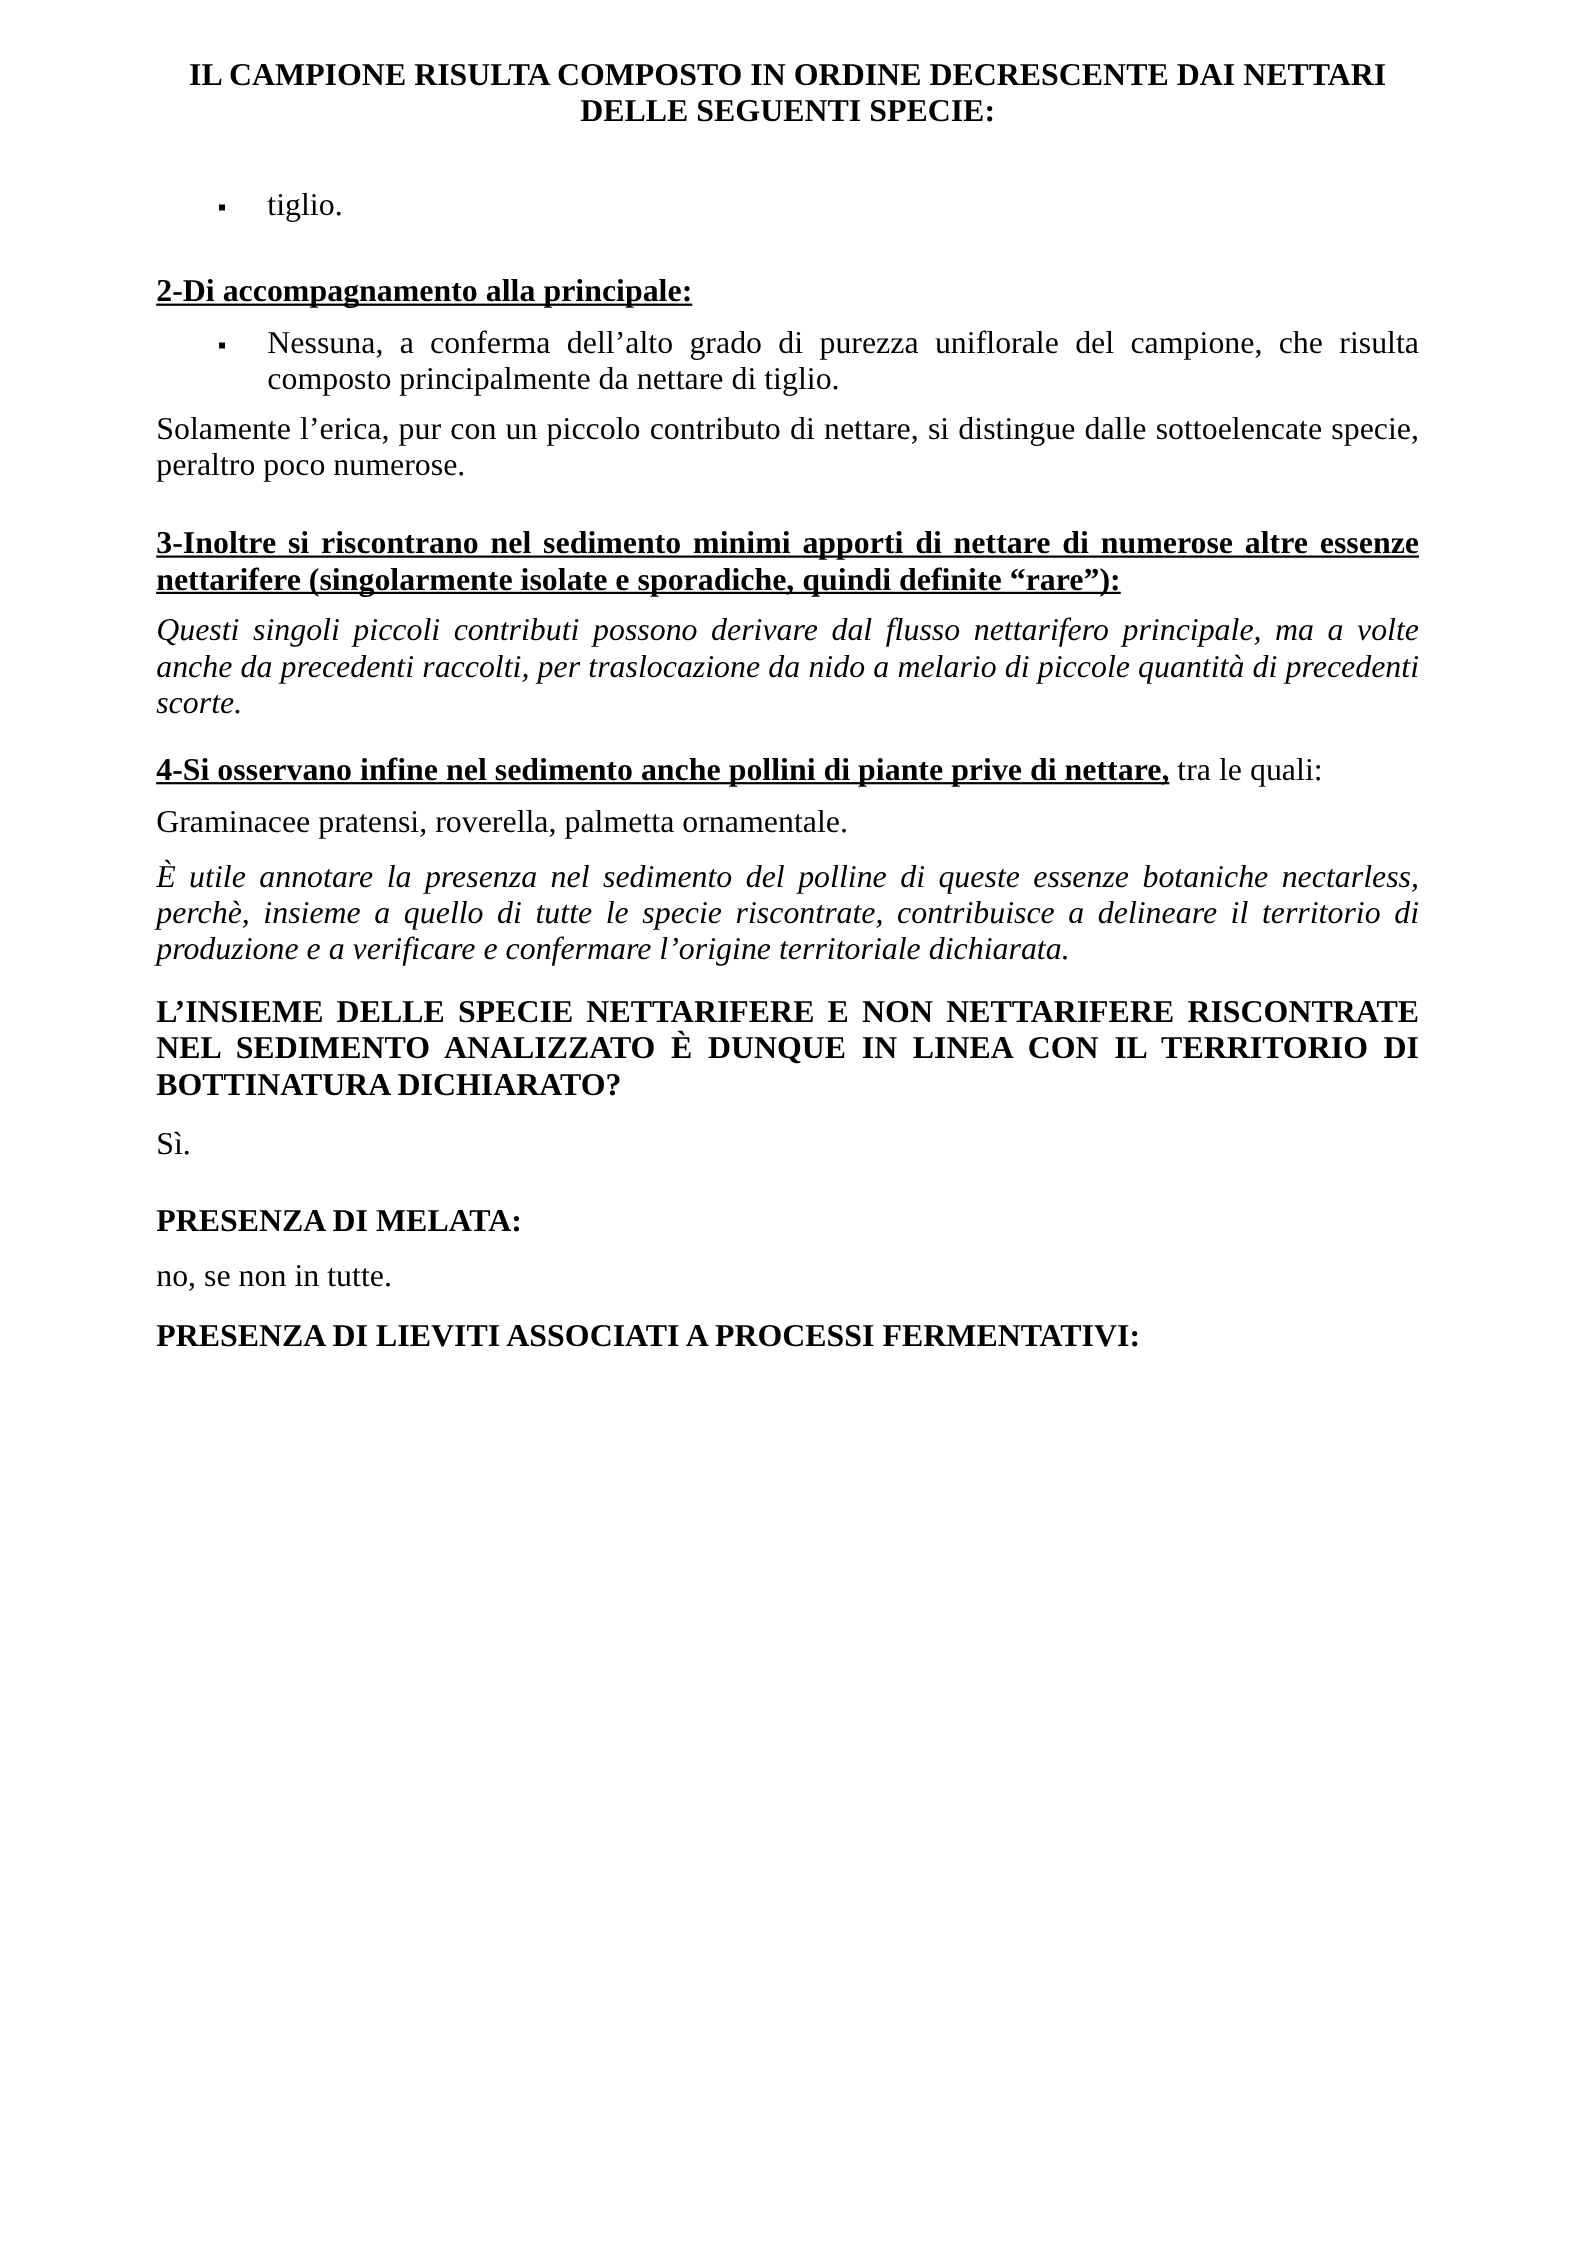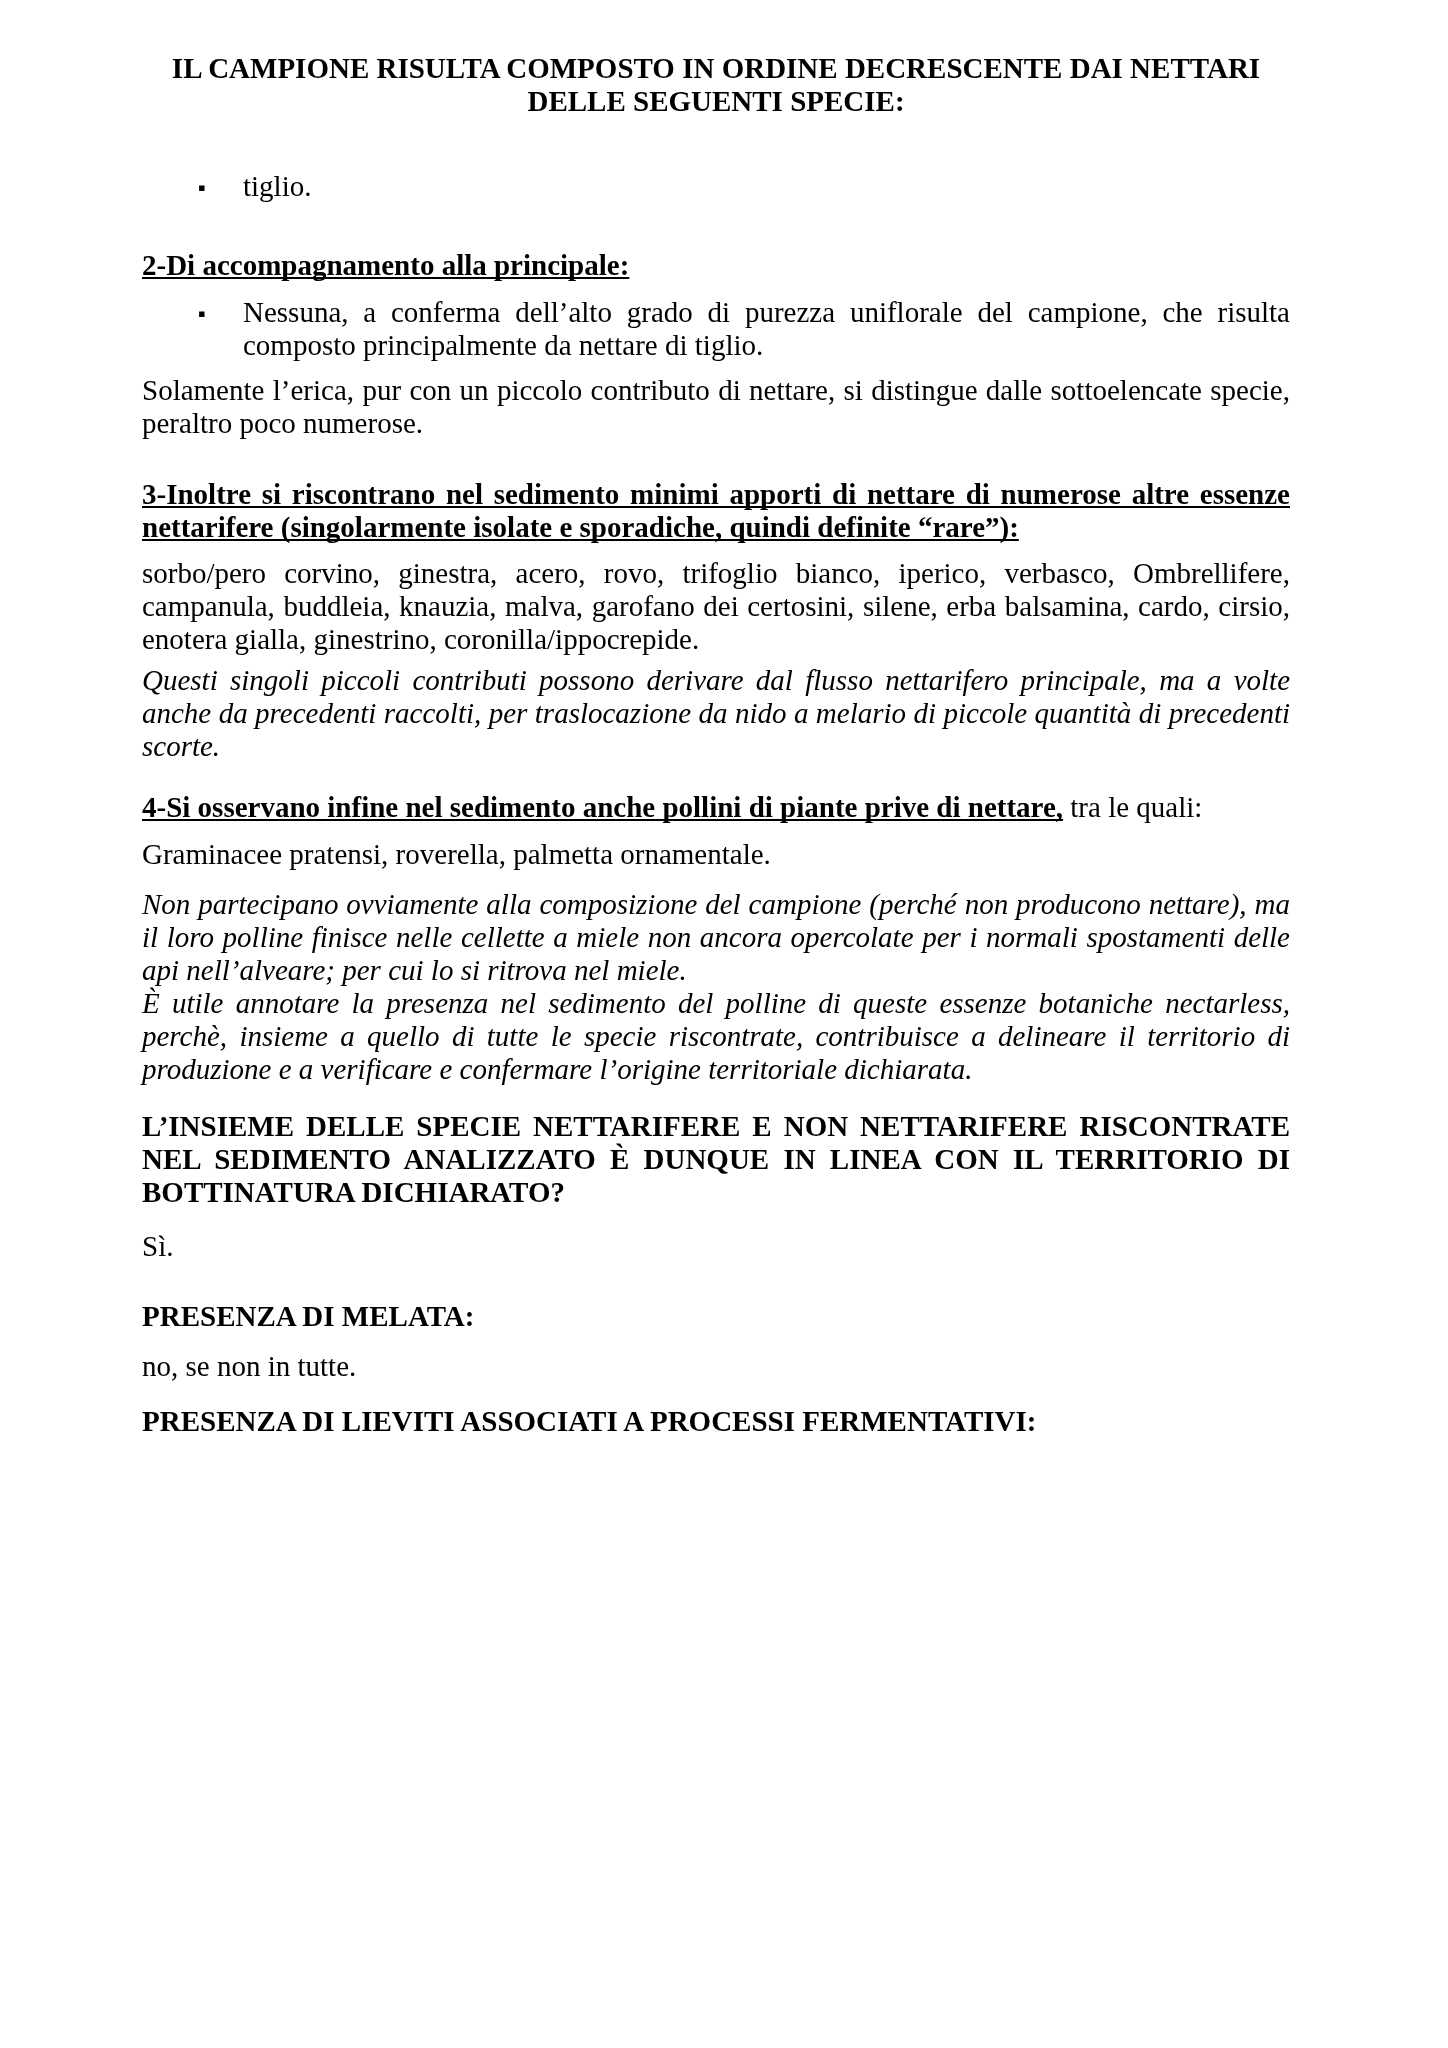--- a/index.html
+++ b/index.html
@@ -67,29 +67,27 @@
 
   <div class="bullet-item justify" style="margin-bottom:12px">
     <span class="bullet-marker">▪</span>
     <span class="bullet-text">Nessuna, a conferma dell’alto grado di purezza uniflorale del campione, che risulta composto principalmente da nettare di tiglio.</span>
   </div>
 
   <p class="para justify" style="margin-bottom:38px">Solamente l’erica, pur con un piccolo contributo di nettare, si distingue dalle sottoelencate specie, peraltro poco numerose.</p>
 
   <div class="heading justify" style="margin-bottom:13px">3-Inoltre si riscontrano nel sedimento minimi apporti di nettare di numerose altre essenze nettarifere (singolarmente isolate e sporadiche, quindi definite “rare”):</div>
 
-  <p class="para justify" style="margin-bottom:8px">sorbo/pero corvino, ginestra, acero, rovo, trifoglio bianco, iperico, verbasco, Ombrellifere, campanula, buddleia, knauzia, malva, garofano dei certosini, silene, erba balsamina, cardo, cirsio, enotera gialla, ginestrino, coronilla/ippocrepide.</p>
 
   <p class="para justify italic" style="margin-bottom:28px">Questi singoli piccoli contributi possono derivare dal flusso nettarifero principale, ma a volte anche da precedenti raccolti, per traslocazione da nido a melario di piccole quantità di precedenti scorte.</p>
 
   <div style="margin-bottom:14px"><span class="heading-inline">4-Si osservano infine nel sedimento anche pollini di piante prive di nettare,</span><span> tra le quali:</span></div>
 
   <p class="para" style="margin-bottom:17px">Graminacee pratensi, roverella, palmetta ornamentale.</p>
 
-  <p class="para justify italic" style="margin-bottom:0">Non partecipano ovviamente alla composizione del campione (perché non producono nettare), ma il loro polline finisce nelle cellette a miele non ancora opercolate per i normali spostamenti delle api nell’alveare; per cui lo si ritrova nel miele.</p>
 
   <p class="para justify italic" style="margin-bottom:24px">È utile annotare la presenza nel sedimento del polline di queste essenze botaniche nectarless, perchè, insieme a quello di tutte le specie riscontrate, contribuisce a delineare il territorio di produzione e a verificare e confermare l’origine territoriale dichiarata.</p>
 
   <p class="para justify bold" style="margin-bottom:21px">L’INSIEME DELLE SPECIE NETTARIFERE E NON NETTARIFERE RISCONTRATE NEL SEDIMENTO ANALIZZATO È DUNQUE IN LINEA CON IL TERRITORIO DI BOTTINATURA DICHIARATO?</p>
 
   <p class="para" style="margin-bottom:37px">Sì.</p>
 
   <p class="para bold" style="margin-bottom:17px">PRESENZA DI MELATA:</p>
 
   <p class="para" style="margin-bottom:22px">no, se non in tutte.</p>

